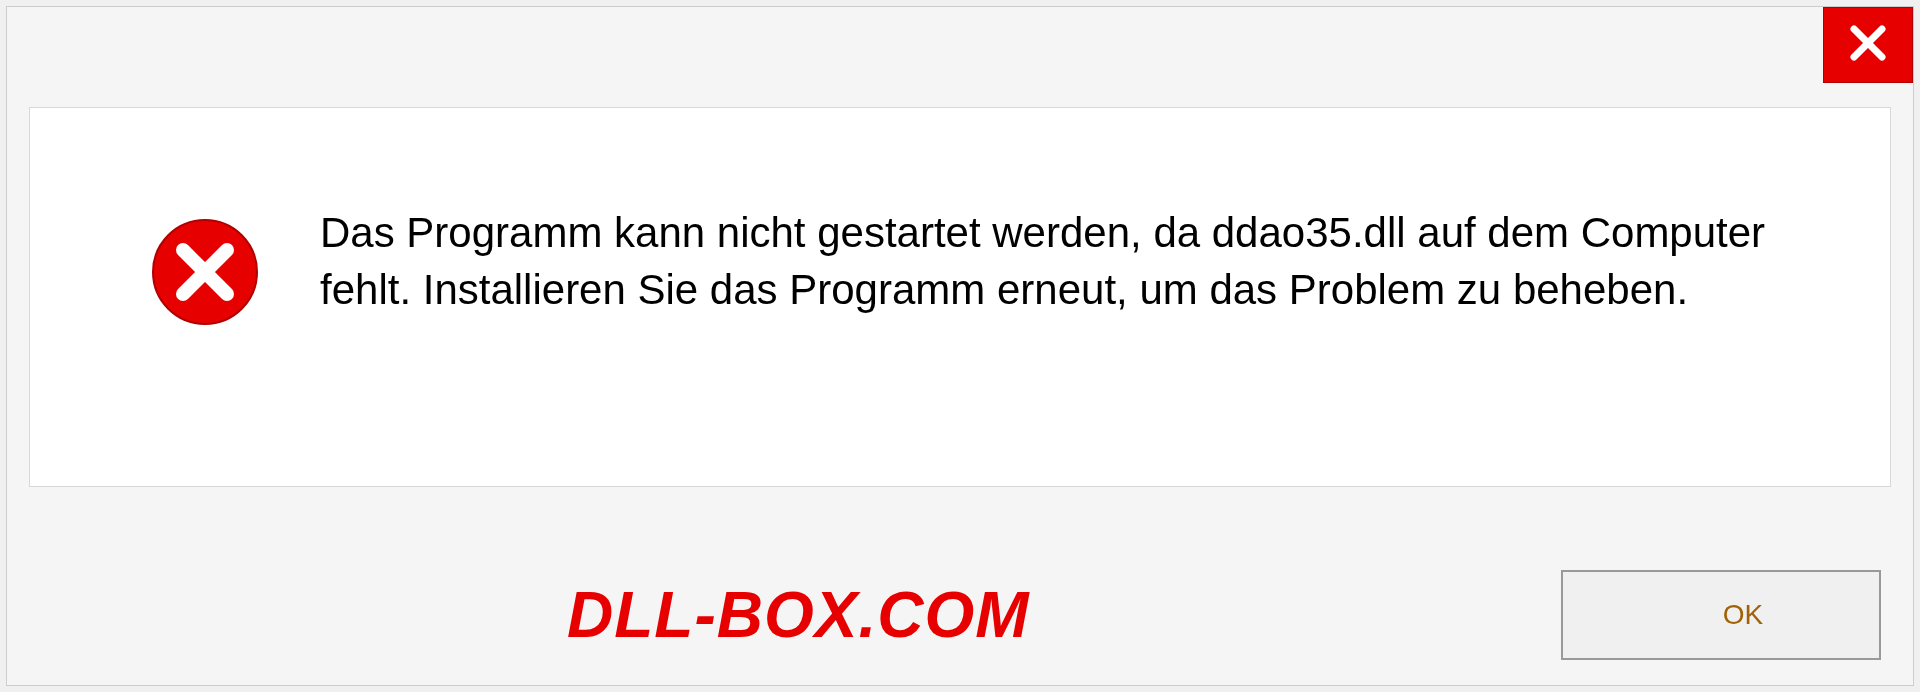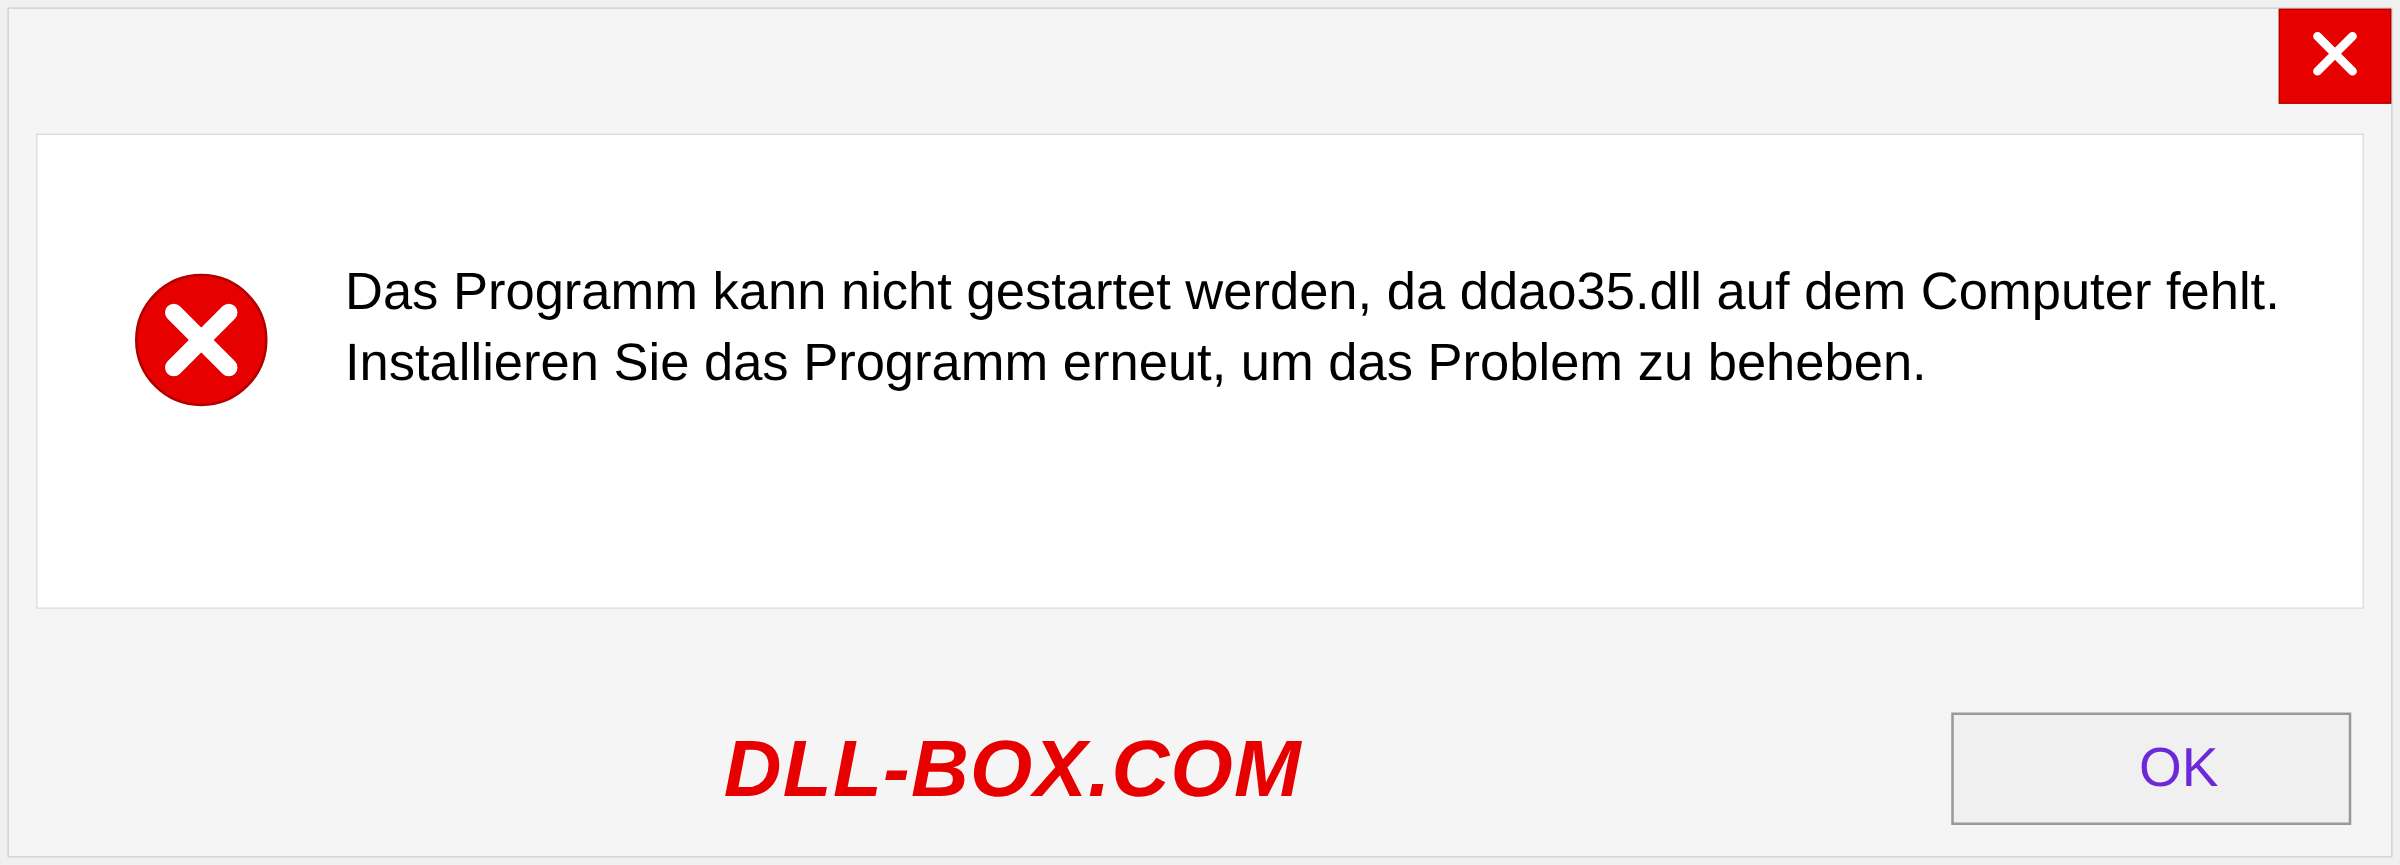--- a/index.html
+++ b/index.html
@@ -53,21 +53,21 @@
       width: 44px;
       height: 44px;
     }
     .content-panel {
       margin: 10px 22px 0 22px;
       background: #ffffff;
       border: 1px solid #d8d8d8;
       height: 380px;
       display: flex;
       align-items: center;
-      padding: 0 50px 0 76px;
+      padding: 0 50px 0 120px;
       gap: 60px;
     }
     .error-icon {
       flex-shrink: 0;
       width: 110px;
       height: 110px;
       margin-top: -50px;
     }
     .error-icon svg {
       width: 110px;
@@ -75,42 +75,42 @@
     }
     .message {
       font-size: 42px;
       line-height: 1.35;
       color: #000;
       margin-top: -70px;
     }
     .footer {
       position: absolute;
       bottom: 20px;
-      left: 32px;
+      left: 20px;
       right: 22px;
       display: flex;
       align-items: center;
       justify-content: space-between;
       height: 100px;
     }
     .watermark {
       font-size: 64px;
       font-weight: 800;
       font-style: italic;
       color: #e60000;
       letter-spacing: 1px;
       padding-left: 540px;
     }
     .ok-button {
       width: 320px;
       height: 90px;
       background: #f0f0f0;
       border: 2px solid #999;
-      font-size: 44px;
-      color: #6d28d9;
+      font-size: 28px;
+      color: #a16207;
       cursor: pointer;
       display: flex;
       align-items: center;
       justify-content: center;
       margin-right: 10px;
       padding-left: 44px;
     }
   </style>
 </head>
 <body>

